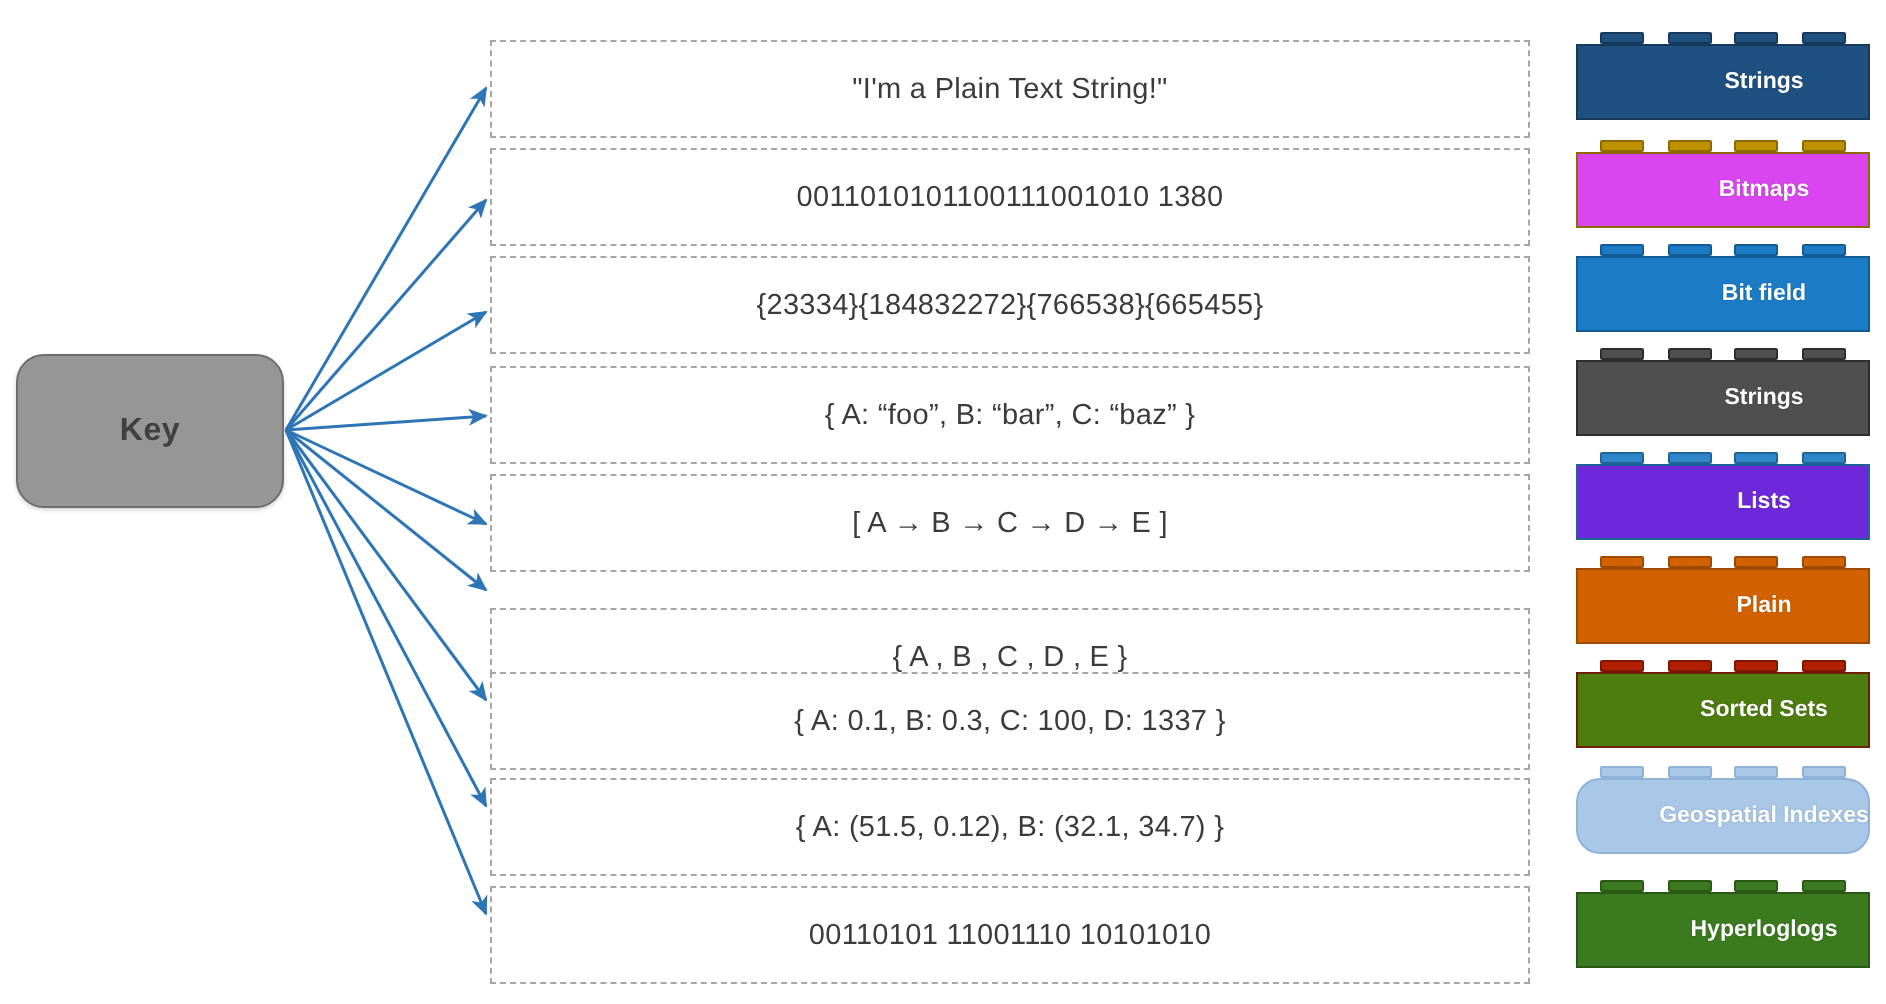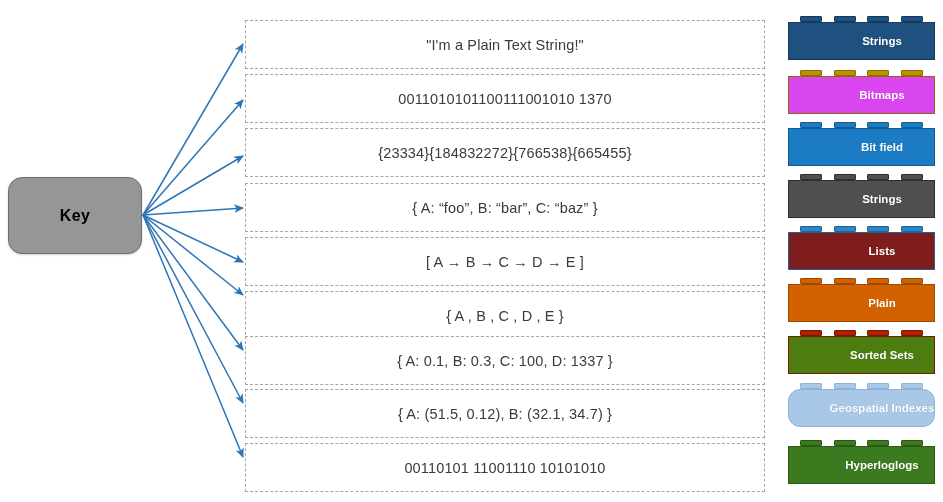--- a/index.html
+++ b/index.html
@@ -29,21 +29,21 @@
     background: #969696;
     border: 1.5px solid #6e6e6e;
     border-radius: 14px;
     box-sizing: border-box;
     display: flex;
     align-items: center;
     justify-content: center;
     box-shadow: 0 1px 2px rgba(0,0,0,0.18);
   }
   #key-box .key-label {
-    color: #000000;
+    color: #404040;
     font-size: 16px;
     font-weight: bold;
     letter-spacing: 0.3px;
     font-family: "Liberation Sans", sans-serif;
   }
 
   
   #arrows {
     position: absolute;
     left: 0;
@@ -149,21 +149,21 @@
       <div class="studs" style="top: 15px;">
         <div class="stud" style="background: rgb(31, 81, 128); border-color: rgb(23, 57, 92);"></div>
         <div class="stud" style="background: rgb(31, 81, 128); border-color: rgb(23, 57, 92);"></div>
         <div class="stud" style="background: rgb(31, 81, 128); border-color: rgb(23, 57, 92);"></div>
         <div class="stud" style="background: rgb(31, 81, 128); border-color: rgb(23, 57, 92);"></div>
       </div>
       <div class="type-block" style="top: 22px; background: rgb(31, 81, 128); border-color: rgb(23, 57, 92);">
         <span class="type-label">Strings</span>
       </div>
       <div class="value-box" style="top: 74px;">
-        <span class="value-text">0011010101100111001010 1370</span>
+        <span class="value-text">0011010101100111001010 1380</span>
       </div>
       <div class="studs" style="top: 69px;">
         <div class="stud" style="background: rgb(191, 144, 0); border-color: rgb(140, 106, 0);"></div>
         <div class="stud" style="background: rgb(191, 144, 0); border-color: rgb(140, 106, 0);"></div>
         <div class="stud" style="background: rgb(191, 144, 0); border-color: rgb(140, 106, 0);"></div>
         <div class="stud" style="background: rgb(191, 144, 0); border-color: rgb(140, 106, 0);"></div>
       </div>
       <div class="type-block" style="top: 76px; background: #d946ef; border-color: rgb(140, 106, 0);">
         <span class="type-label">Bitmaps</span>
       </div>
@@ -193,24 +193,24 @@
       </div>
       <div class="value-box" style="top: 237px;">
         <span class="value-text">[ A → B → C → D → E ]</span>
       </div>
       <div class="studs" style="top: 225px;">
         <div class="stud" style="background: rgb(46, 134, 200); border-color: rgb(31, 100, 150);"></div>
         <div class="stud" style="background: rgb(46, 134, 200); border-color: rgb(31, 100, 150);"></div>
         <div class="stud" style="background: rgb(46, 134, 200); border-color: rgb(31, 100, 150);"></div>
         <div class="stud" style="background: rgb(46, 134, 200); border-color: rgb(31, 100, 150);"></div>
       </div>
-      <div class="type-block" style="top: 232px; background: #7f1d1d; border-color: rgb(31, 100, 150);">
+      <div class="type-block" style="top: 232px; background: #6d28d9; border-color: rgb(31, 100, 150);">
         <span class="type-label">Lists</span>
       </div>
-      <div class="value-box" style="top: 291px;">
+      <div class="value-box" style="top: 304px;">
         <span class="value-text">{ A , B , C , D , E }</span>
       </div>
       <div class="studs" style="top: 277px;">
         <div class="stud" style="background: rgb(210, 98, 0); border-color: rgb(156, 74, 0);"></div>
         <div class="stud" style="background: rgb(210, 98, 0); border-color: rgb(156, 74, 0);"></div>
         <div class="stud" style="background: rgb(210, 98, 0); border-color: rgb(156, 74, 0);"></div>
         <div class="stud" style="background: rgb(210, 98, 0); border-color: rgb(156, 74, 0);"></div>
       </div>
       <div class="type-block" style="top: 284px; background: rgb(210, 98, 0); border-color: rgb(156, 74, 0);">
         <span class="type-label">Plain</span>

